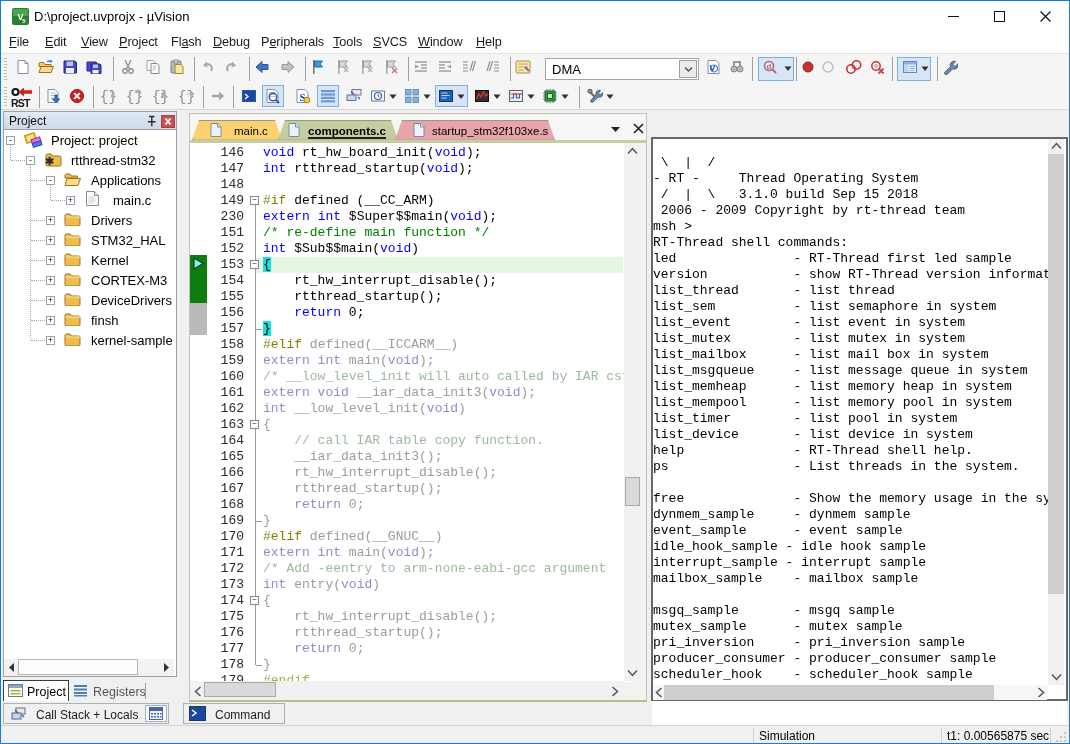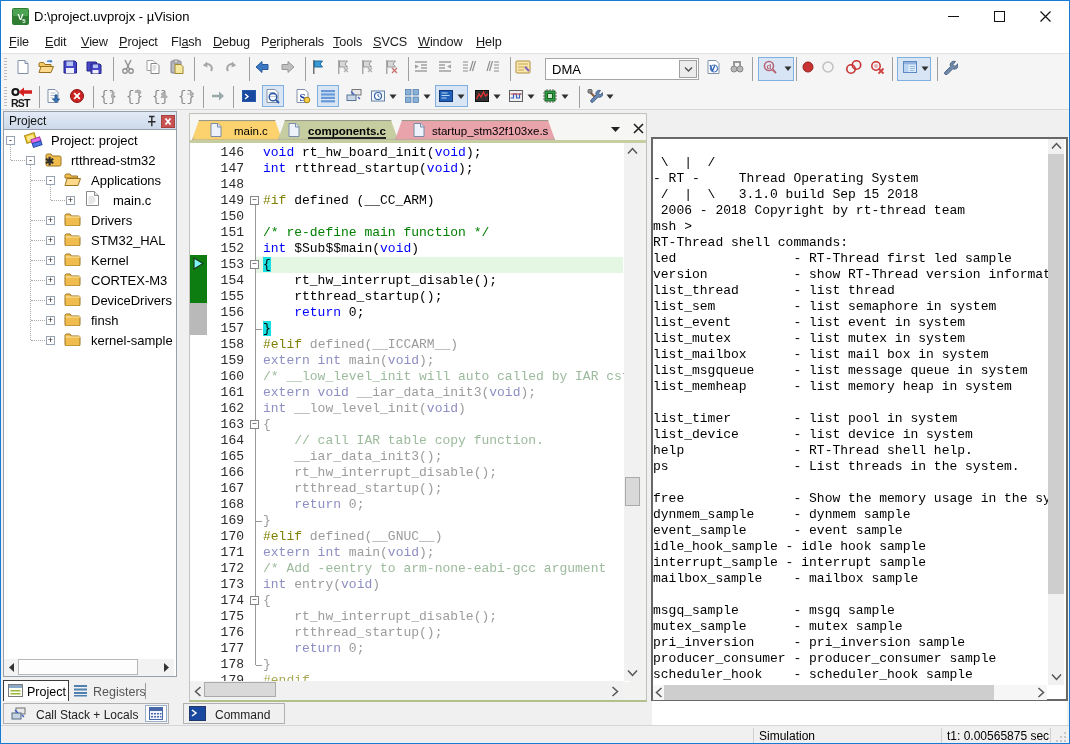--- a/index.html
+++ b/index.html
@@ -595,21 +595,22 @@
  <div class="fold" style="top:117px">–</div>
  <div class="fold" style="top:277px">–</div>
  <div class="fold" style="top:453px">–</div>
  <div class="ln" style="top:2px">146 </div>
       <div class="cl" style="top:2px"><span class="k">void</span> rt_hw_board_init(<span class="k">void</span>);</div>
  <div class="ln" style="top:18px">147 </div>
       <div class="cl" style="top:18px"><span class="k">int</span> rtthread_startup(<span class="k">void</span>);</div>
  <div class="ln" style="top:34px">148 </div>
  <div class="ln" style="top:50px">149 </div>
       <div class="cl" style="top:50px"><span class="p">#if</span> defined (__CC_ARM)</div>
- <div class="ln" style="top:66px">150 </div>
+ <div class="ln" style="top:66px">230 </div>
+      <div class="cl" style="top:66px"><span class="k">extern</span> <span class="k">int</span> $Super$$main(<span class="k">void</span>);</div>
  <div class="ln" style="top:82px">151 </div>
       <div class="cl" style="top:82px"><span class="c">/* re-define main function */</span></div>
  <div class="ln" style="top:98px">152 </div>
       <div class="cl" style="top:98px"><span class="k">int</span> $Sub$$main(<span class="k">void</span>)</div>
  <div class="ln" style="top:114px">153 </div>
       <div class="cl" style="top:114px"><span style="background:#16e0e0">{</span></div>
  <div class="ln" style="top:130px">154 </div>
       <div class="cl" style="top:130px">    rt_hw_interrupt_disable();</div>
  <div class="ln" style="top:146px">155 </div>
       <div class="cl" style="top:146px">    rtthread_startup();</div>
@@ -662,32 +663,33 @@
  <div class="ln" style="top:530px">179 </div>
       <div class="cl" style="top:530px"><span class="ip">#endif</span></div>
 </div>
 <div class="abs" id="edvs"></div>
 <div class="abs" id="edhs"></div>
 <div class="abs" id="uart"></div>
 <div class="abs" id="term">
  <div class="ul" style="top:14px"> \  |  /</div>
  <div class="ul" style="top:30px">- RT -     Thread Operating System</div>
  <div class="ul" style="top:46px"> /  |  \   3.1.0 build Sep 15 2018</div>
- <div class="ul" style="top:62px"> 2006 - 2018 Copyright by rt-thread team</div>
+ <div class="ul" style="top:62px"> 2006 - 2009 Copyright by rt-thread team</div>
  <div class="ul" style="top:78px">msh &gt;</div>
  <div class="ul" style="top:94px">RT-Thread shell commands:</div>
  <div class="ul" style="top:110px">led               - RT-Thread first led sample</div>
  <div class="ul" style="top:126px">version           - show RT-Thread version information</div>
  <div class="ul" style="top:158px">list_sem          - list semaphore in system</div>
  <div class="ul" style="top:142px">list_thread       - list thread</div>
  <div class="ul" style="top:174px">list_event        - list event in system</div>
  <div class="ul" style="top:190px">list_mutex        - list mutex in system</div>
  <div class="ul" style="top:206px">list_mailbox      - list mail box in system</div>
  <div class="ul" style="top:222px">list_msgqueue     - list message queue in system</div>
  <div class="ul" style="top:238px">list_memheap      - list memory heap in system</div>
+ <div class="ul" style="top:254px">list_mempool      - list memory pool in system</div>
  <div class="ul" style="top:270px">list_timer        - list pool in system</div>
  <div class="ul" style="top:286px">list_device       - list device in system</div>
  <div class="ul" style="top:302px">help              - RT-Thread shell help.</div>
  <div class="ul" style="top:318px">ps                - List threads in the system.</div>
  <div class="ul" style="top:350px">free              - Show the memory usage in the system.</div>
  <div class="ul" style="top:366px">dynmem_sample     - dynmem sample</div>
  <div class="ul" style="top:382px">event_sample      - event sample</div>
  <div class="ul" style="top:398px">idle_hook_sample - idle hook sample</div>
  <div class="ul" style="top:414px">interrupt_sample - interrupt sample</div>
  <div class="ul" style="top:430px">mailbox_sample    - mailbox sample</div>

